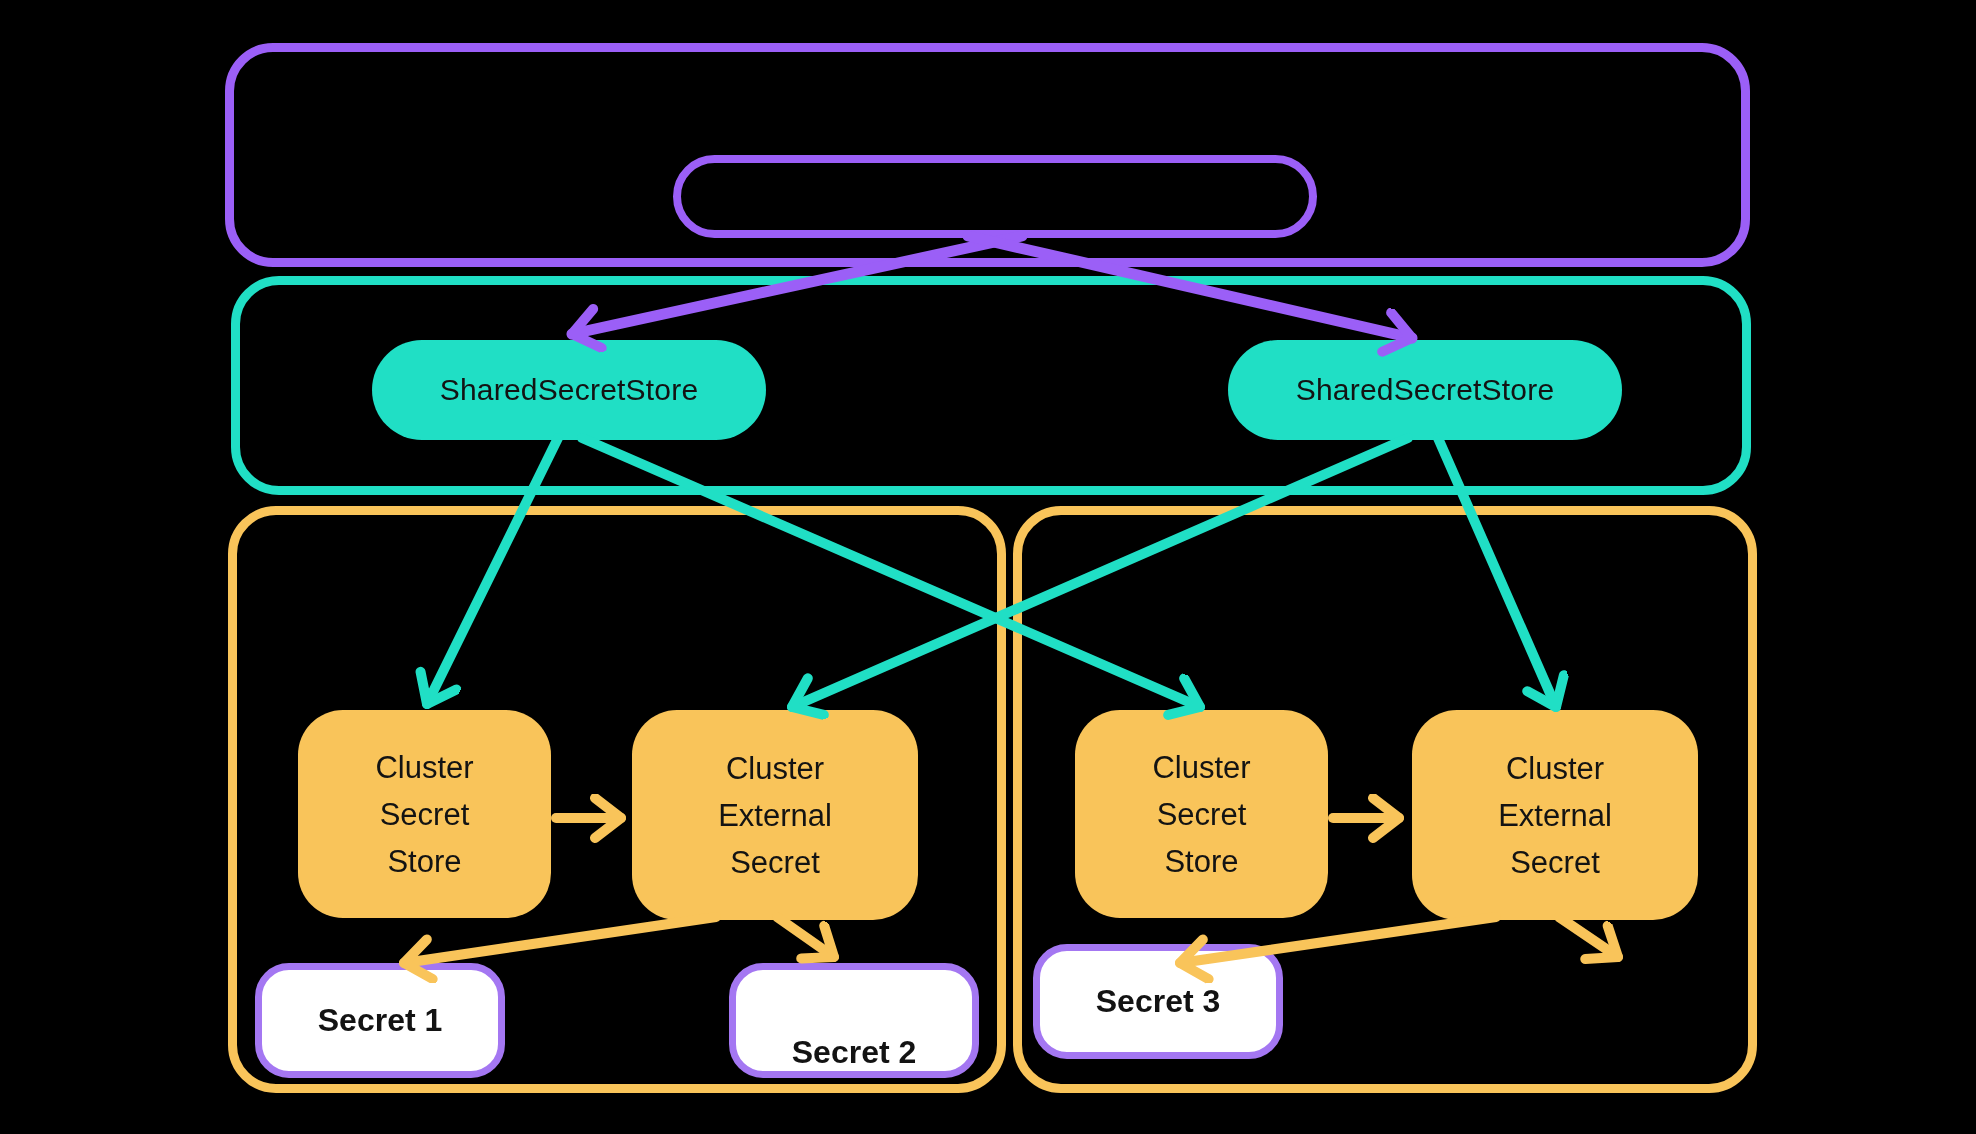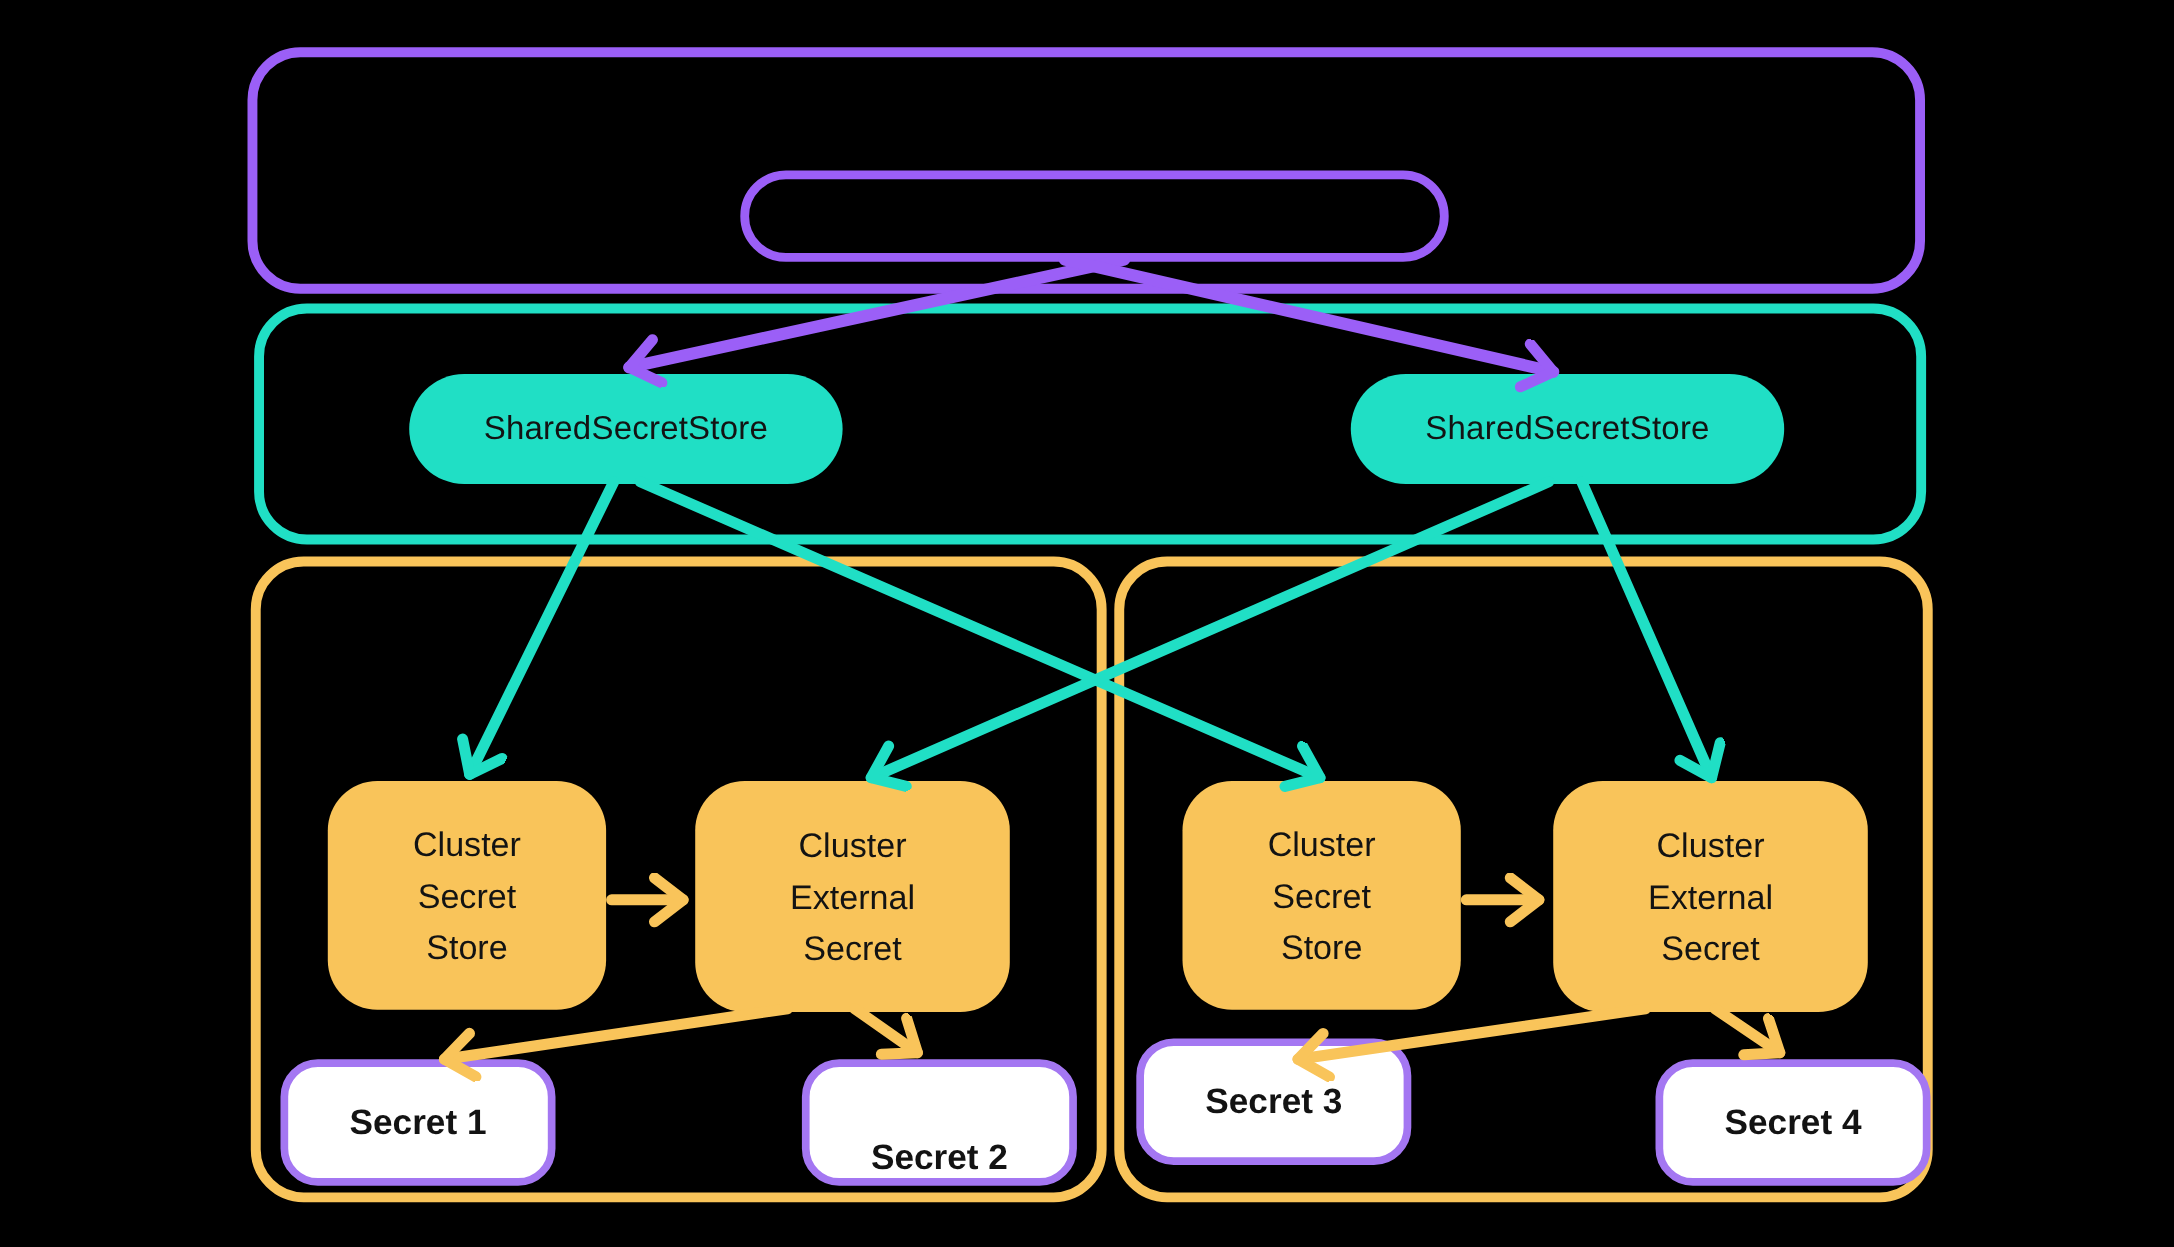--- a/index.html
+++ b/index.html
@@ -142,23 +142,20 @@
 
   <div class="abs node secret-pill s1">
     <span>Secret 1</span>
   </div>
   <div class="abs node secret-pill s2">
     <span>Secret 2</span>
   </div>
   <div class="abs node secret-pill s3">
     <span>Secret 3</span>
   </div>
-  <div class="abs node secret-pill s4">
-    <span>Secret 4</span>
-  </div>
 
   <svg id="edges-layer" width="1976" height="1134" viewBox="0 0 1976 1134">
     <defs>
       <marker id="arrowhead-purple" markerUnits="userSpaceOnUse" markerWidth="52" markerHeight="52" refX="32" refY="24" orient="auto">
         <path d="M6 4 L32 24 L6 44" fill="none" stroke-width="10" stroke-linecap="round" stroke-linejoin="round" stroke="#9B5FF7"></path>
       </marker>
       <marker id="arrowhead-teal" markerUnits="userSpaceOnUse" markerWidth="52" markerHeight="52" refX="32" refY="24" orient="auto">
         <path d="M6 4 L32 24 L6 44" fill="none" stroke-width="10" stroke-linecap="round" stroke-linejoin="round" stroke="#20DFC5"></path>
       </marker>
       <marker id="arrowhead-orange" markerUnits="userSpaceOnUse" markerWidth="52" markerHeight="52" refX="32" refY="24" orient="auto">

